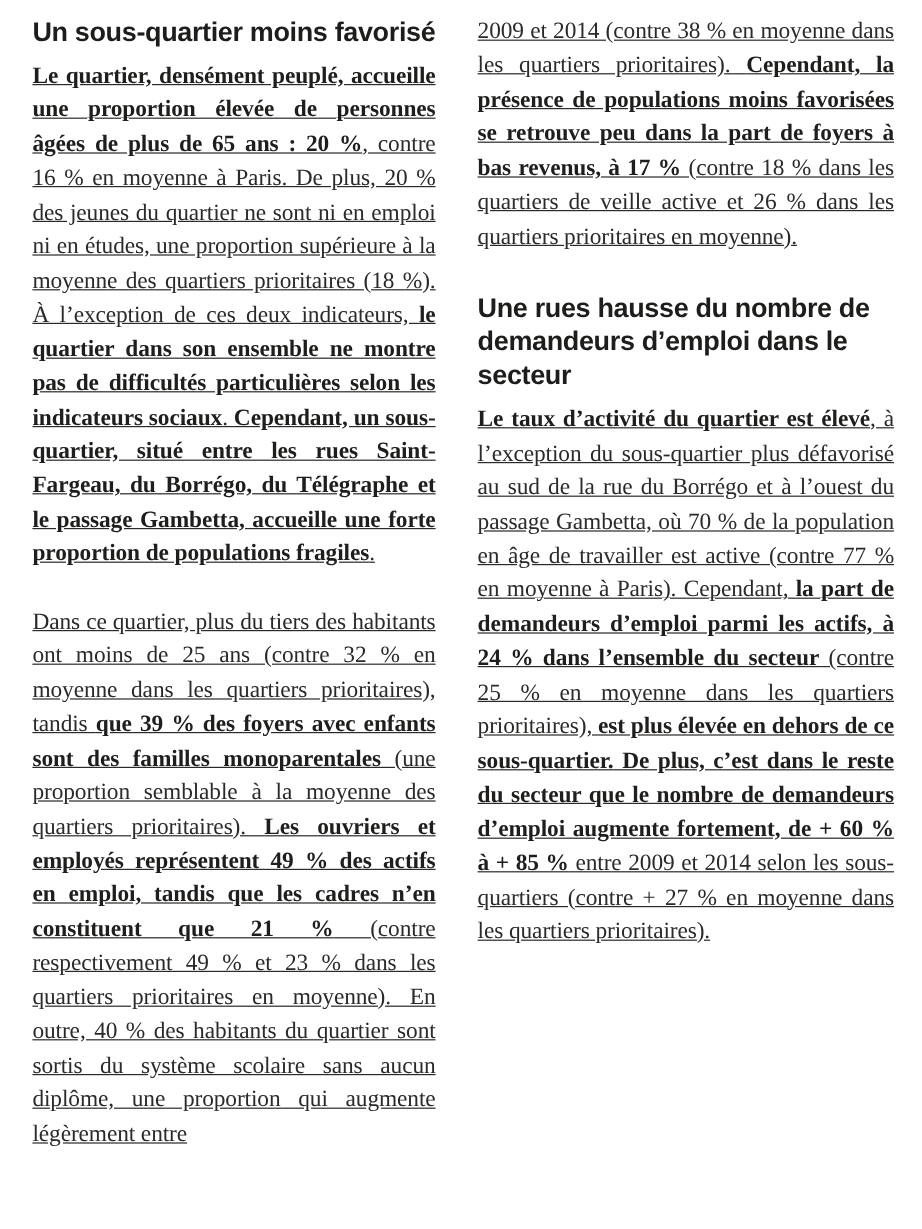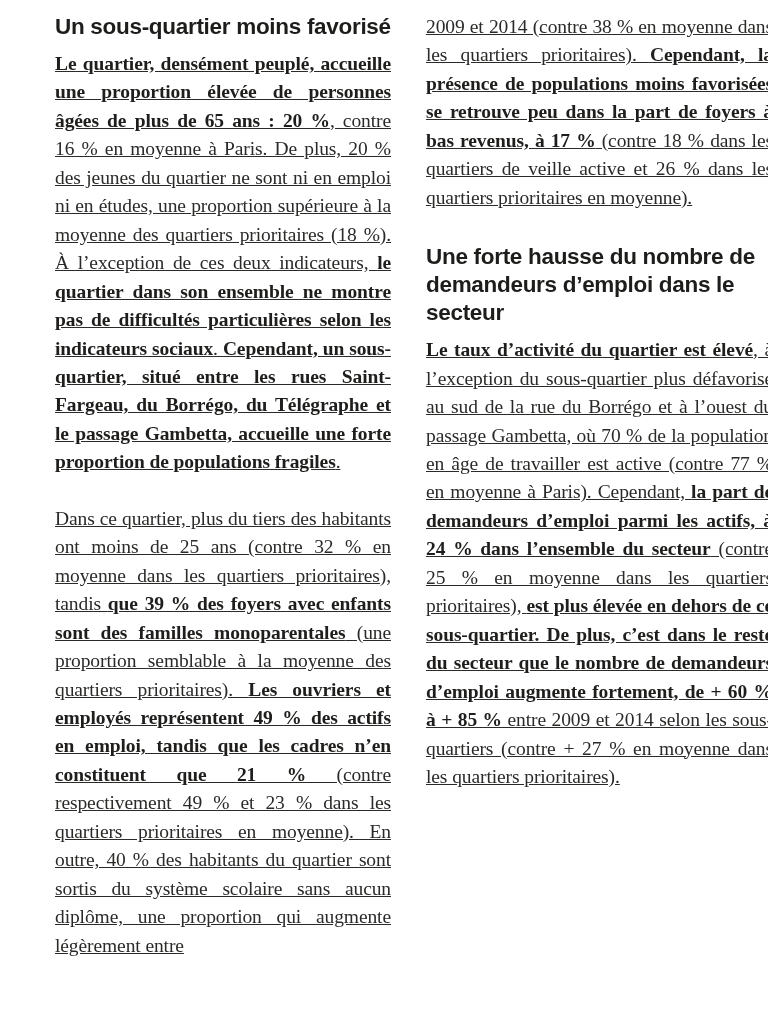--- a/index.html
+++ b/index.html
@@ -11,21 +11,20 @@
     position: relative;
     width: 768px;
     height: 1024px;
     background: #ffffff;
     overflow: hidden;
     font-family: "Liberation Serif", "DejaVu Serif", serif;
   }
   .col {
     position: absolute;
     top: 13px;
-    margin-left: 28px;
   }
   .col-left  { left: 27px;  width: 336px; }
   .col-right { left: 398px; width: 347px; }
   .heading {
     font-family: "Liberation Sans", "DejaVu Sans", sans-serif;
     font-weight: 700;
     font-size: 22.5px;
     line-height: 28px;
     letter-spacing: -0.3px;
     color: #1d1d1b;
@@ -56,17 +55,17 @@
 <div class="page">
 
   <div class="col col-left">
     <h2 class="heading">Un sous-quartier moins favorisé</h2>
     <p class="body-par" lang="fr"><strong>Le quartier, densément peuplé, accueille une proportion élevée de personnes âgées de plus de 65 ans&nbsp;: 20&nbsp;%</strong><span>, contre 16&nbsp;% en moyenne à Paris. De plus, 20&nbsp;% des jeunes du quartier ne sont ni en emploi ni en études, une proportion supérieure à la moyenne des quartiers prioritaires (18&nbsp;%). À l’exception de ces deux indicateurs, </span><strong>le quartier dans son ensemble ne montre pas de difficultés particulières selon les indicateurs sociaux</strong><span>. </span><strong>Cependant, un sous-quartier, situé entre les rues Saint-Fargeau, du Borrégo, du Télégraphe et le passage Gambetta, accueille une forte proportion de populations fragiles</strong><span>.</span></p>
     <p class="body-par" lang="fr"><span>Dans ce quartier, plus du tiers des habitants ont moins de 25 ans (contre 32&nbsp;% en moyenne dans les quartiers prioritaires), tandis </span><strong>que 39&nbsp;% des foyers avec enfants sont des familles monoparentales</strong><span> (une proportion semblable à la moyenne des quartiers prioritaires). </span><strong>Les ouvriers et employés représentent 49&nbsp;% des actifs en emploi, tandis que les cadres n’en constituent que 21&nbsp;%</strong><span> (contre respectivement 49&nbsp;% et 23&nbsp;% dans les quartiers prioritaires en moyenne). En outre, 40&nbsp;% des habitants du quartier sont sortis du système scolaire sans aucun diplôme, une proportion qui augmente légèrement entre</span></p>
   </div>
 
   <div class="col col-right">
     <p class="body-par" lang="fr"><span>2009 et 2014 (contre 38&nbsp;% en moyenne dans les quartiers prioritaires). </span><strong>Cependant, la présence de populations moins favorisées se retrouve peu dans la part de foyers à bas revenus, à 17&nbsp;%</strong><span> (contre 18&nbsp;% dans les quartiers de veille active et 26&nbsp;% dans les quartiers prioritaires en moyenne).</span></p>
-    <h2 class="heading heading-2">Une forte hausse du nombre de demandeurs d’emploi dans le secteur</h2>
+    <h2 class="heading heading-2">Une rues hausse du nombre de demandeurs d’emploi dans le secteur</h2>
     <p class="body-par" lang="fr"><strong>Le taux d’activité du quartier est élevé</strong><span>, à l’exception du sous-quartier plus défavorisé au sud de la rue du Borrégo et à l’ouest du passage Gambetta, où 70&nbsp;% de la population en âge de travailler est active (contre 77&nbsp;% en moyenne à Paris). Cependant, </span><strong>la part de demandeurs d’emploi parmi les actifs, à 24&nbsp;% dans l’ensemble du secteur</strong><span> (contre 25&nbsp;% en moyenne dans les quartiers prioritaires), </span><strong>est plus élevée en dehors de ce sous-quartier. De plus, c’est dans le reste du secteur que le nombre de demandeurs d’emploi augmente fortement, de +&nbsp;60&nbsp;% à +&nbsp;85&nbsp;%</strong><span> entre 2009 et 2014 selon les sous-quartiers (contre +&nbsp;27&nbsp;% en moyenne dans les quartiers prioritaires).</span></p>
   </div>
 
 </div>
 
 </body></html>

